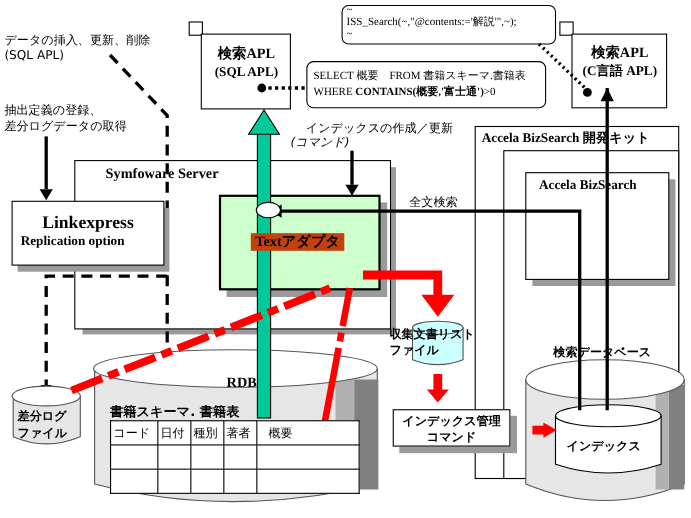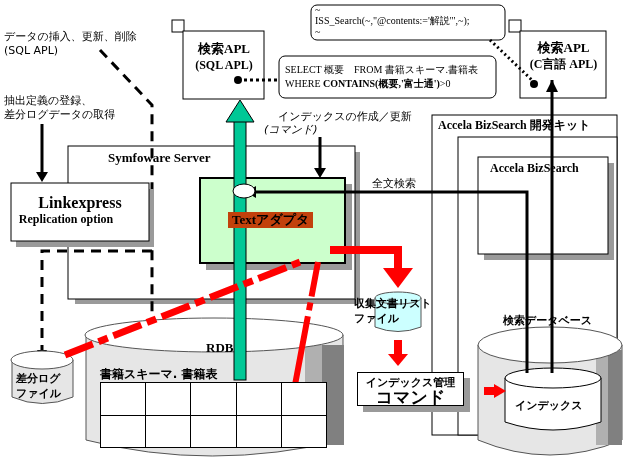--- a/index.html
+++ b/index.html
@@ -129,51 +129,58 @@
 <div class="lbl serif" style="left:285px;top:63px;font-size:10px;">SELECT 概要　FROM 書籍スキーマ.書籍表</div>
 <div class="lbl serif" style="left:285px;top:77px;font-size:10px;"><span>WHERE </span><b>CONTAINS(概要,'富士通')</b><span>&gt;0</span></div>
 
 <div class="lbl serif" style="left:315px;top:4px;font-size:10px;line-height:11px;">~</div>
 <div class="lbl serif" style="left:315px;top:15px;font-size:10px;line-height:11px;">ISS_Search(~,"@contents:='解説'",~);</div>
 <div class="lbl serif" style="left:315px;top:26px;font-size:10px;line-height:11px;">~</div>
 
 <div class="lbl" style="left:278px;top:110px;">インデックスの作成／更新</div>
 <div class="lbl" style="left:264px;top:123px;font-style:italic;">(コマンド)</div>
 
-<div class="lbl serif bold" style="left:108px;top:151px;font-size:13px;">Symfoware  Server</div>
+<div class="lbl serif bold" style="left:96px;top:151px;font-size:13px;">Symfoware  Server</div>
 <div class="lbl serif bold" style="left:228px;top:212px;font-size:13px;background:#c2410c;padding:1px 4px;">Textアダプタ</div>
 
 <div class="lbl serif bold center" style="left:11px;top:196px;width:138px;font-size:16px;">Linkexpress</div>
 <div class="lbl serif bold center" style="left:11px;top:212px;width:110px;font-size:12px;">Replication option</div>
 
 <div class="lbl serif bold" style="left:438px;top:118px;font-size:12px;">Accela BizSearch 開発キット</div>
 <div class="lbl serif bold" style="left:490px;top:161px;font-size:12px;">Accela BizSearch</div>
 
 <div class="lbl" style="left:372px;top:177px;">全文検索</div>
 
 <div class="lbl bold" style="left:354px;top:297px;">収集文書リスト</div>
 <div class="lbl bold" style="left:354px;top:312px;">ファイル</div>
 
 <div class="box shadow center" style="left:357px;top:372px;width:107px;height:34px;">
   <div class="bold" style="font-size:11px;line-height:15px;margin-top:2px;">インデックス管理</div>
-  <div class="bold" style="font-size:17px;line-height:15px;">コマンド</div>
+  <div class="bold" style="font-size:11px;line-height:15px;">コマンド</div>
 </div>
 
 <div class="lbl bold" style="left:503px;top:314px;">検索データベース</div>
 <div class="lbl bold" style="left:515px;top:399px;">インデックス</div>
 
 <div class="lbl bold" style="left:16px;top:372px;">差分ログ</div>
 <div class="lbl bold" style="left:16px;top:387px;">ファイル</div>
 
 <div class="lbl serif bold" style="left:206px;top:341px;font-size:13px;">RDB</div>
 
 <div class="lbl bold" style="left:100px;top:367px;font-size:12px;">書籍スキーマ. 書籍表</div>
 
 <table class="books">
   <tbody>
+      <tr>
+    <th>コード</th>
+    <th>日付</th>
+    <th>種別</th>
+    <th>著者</th>
+    <th style="width:80px;padding-left:10px;">概要</th>
+  </tr>
   <tr>
     <td></td>
     <td></td>
     <td></td>
     <td></td>
     <td></td>
   </tr>
   <tr>
     <td></td>
     <td></td>

